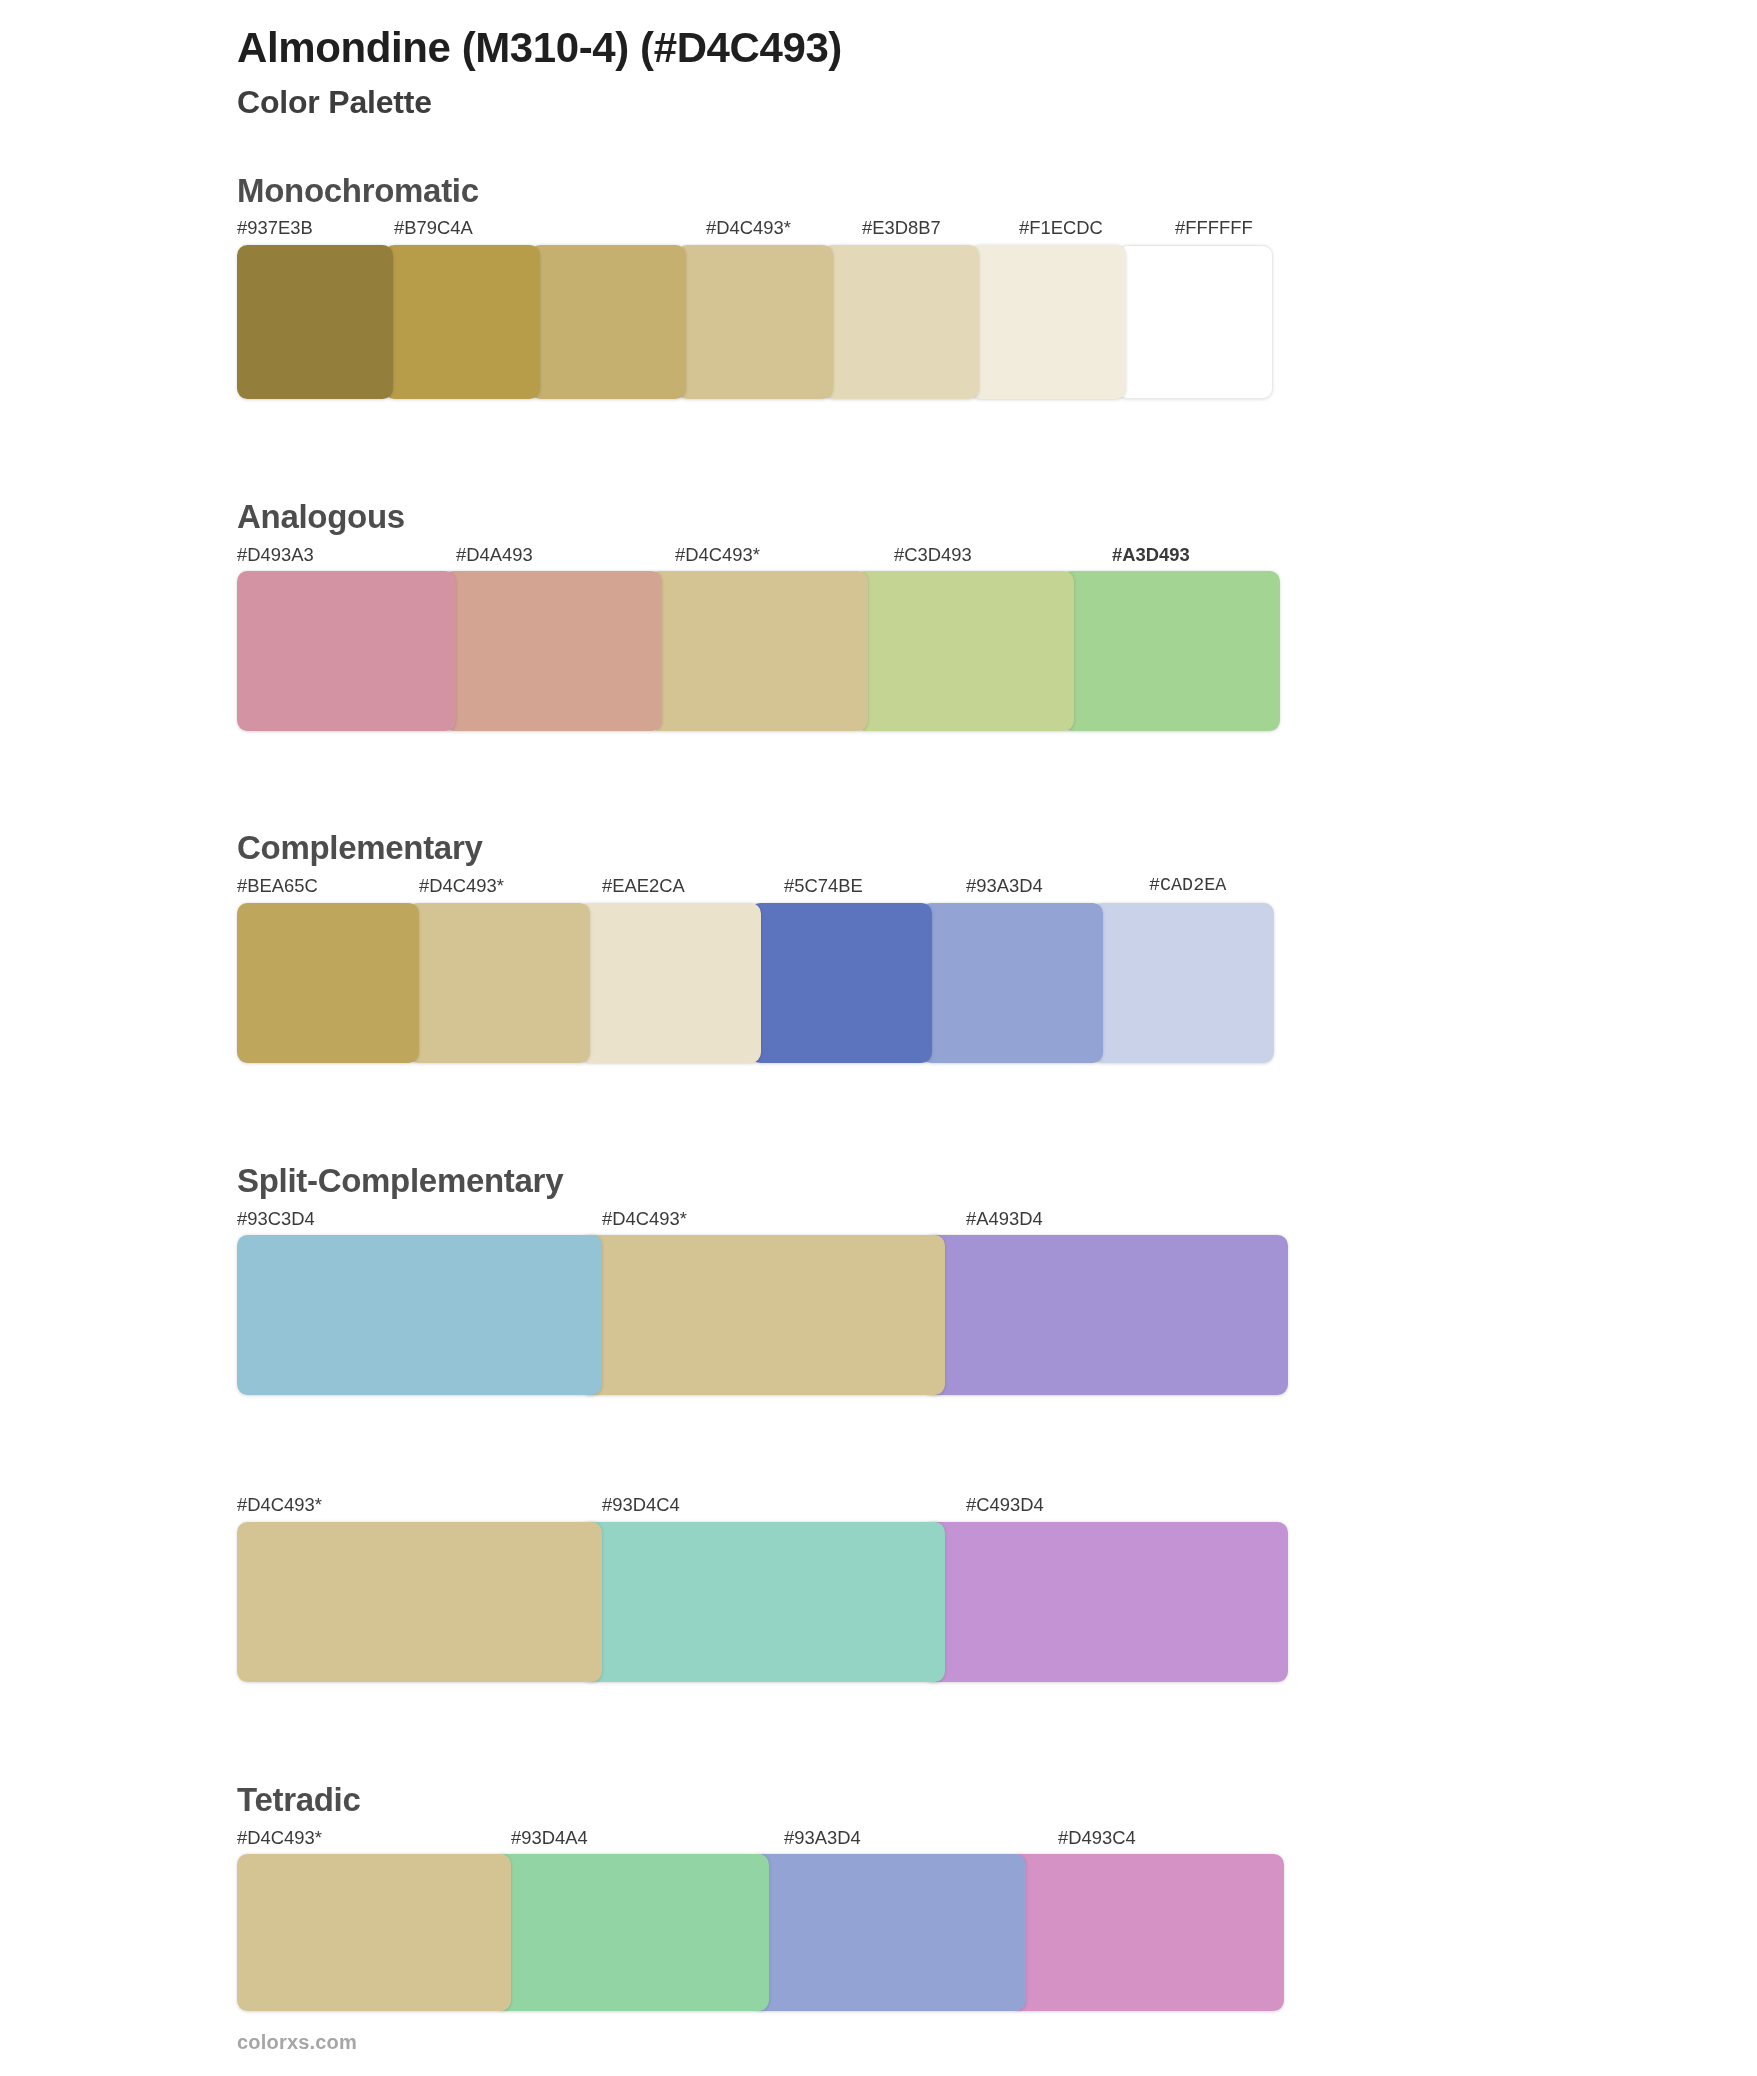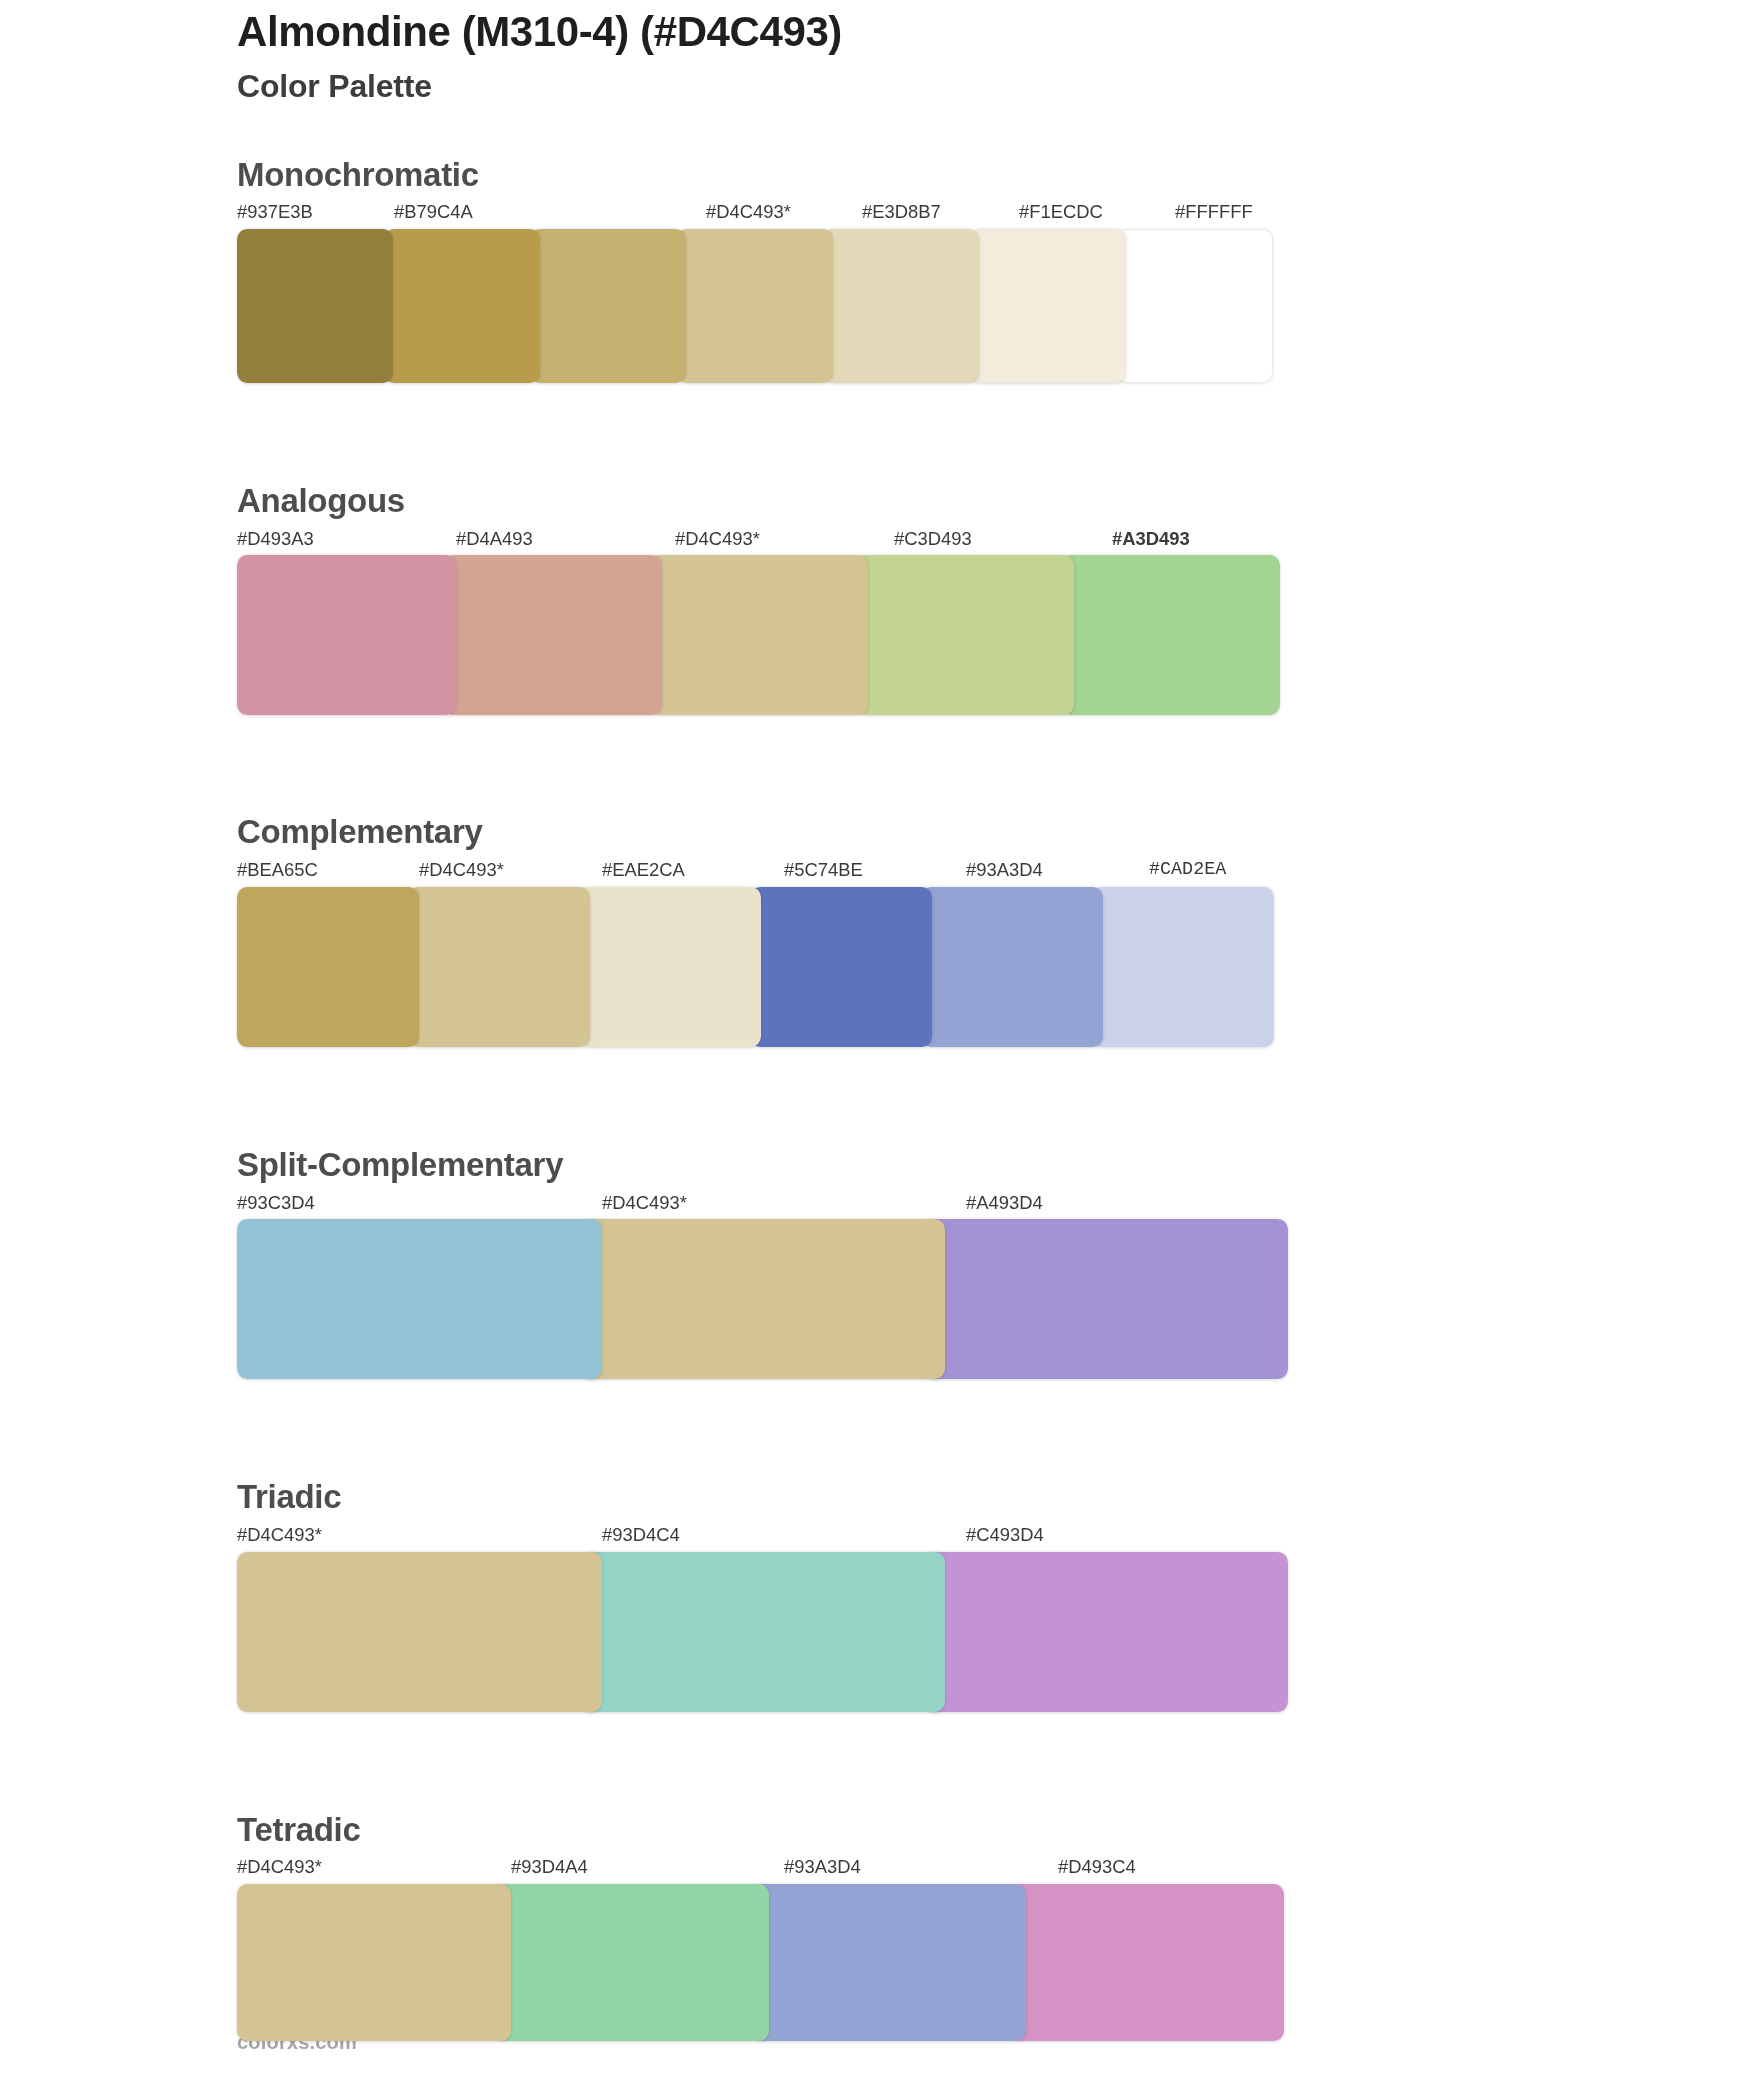--- a/index.html
+++ b/index.html
@@ -16,21 +16,21 @@
   }
   .page {
     position: relative;
     width: 1757px;
     height: 2077px;
     box-sizing: border-box;
     padding: 0;
   }
   
   .header {
-    padding: 8px 0 0 237px;
+    padding: 24px 0 0 237px;
   }
   .page-title {
     font-size: 42px;
     font-weight: bold;
     color: #1f1f1f;
     letter-spacing: -0.4px;
     line-height: 1.12;
     margin: 0;
     padding: 0;
   }
@@ -189,21 +189,20 @@
           <span class="swatch-label" style="left: 365px;">#D4C493*</span>
           <span class="swatch-label" style="left: 729px;">#A493D4</span>
         </div>
         <div class="swatch-row" style="width: 1094px;">
           <div class="swatch" title="#93C3D4" style="width: 365px; background: rgb(147, 195, 212); margin-left: 0px; z-index: 3;"></div>
           <div class="swatch" title="#D4C493*" style="width: 365px; background: rgb(212, 196, 147); margin-left: -22px; z-index: 2;"></div>
           <div class="swatch" title="#A493D4" style="width: 365px; background: rgb(164, 147, 212); margin-left: -22px; z-index: 1;"></div>
         </div>
       </div>
       <div class="section triadic">
-        <div class="section-title">Triadic</div>
         <div class="labels-row" style="width: 1094px;">
           <span class="swatch-label" style="left: 0px;">#D4C493*</span>
           <span class="swatch-label" style="left: 365px;">#93D4C4</span>
           <span class="swatch-label" style="left: 729px;">#C493D4</span>
         </div>
         <div class="swatch-row" style="width: 1094px;">
           <div class="swatch" title="#D4C493*" style="width: 365px; background: rgb(212, 196, 147); margin-left: 0px; z-index: 3;"></div>
           <div class="swatch" title="#93D4C4" style="width: 365px; background: rgb(147, 212, 196); margin-left: -22px; z-index: 2;"></div>
           <div class="swatch" title="#C493D4" style="width: 365px; background: rgb(196, 147, 212); margin-left: -22px; z-index: 1;"></div>
         </div>

